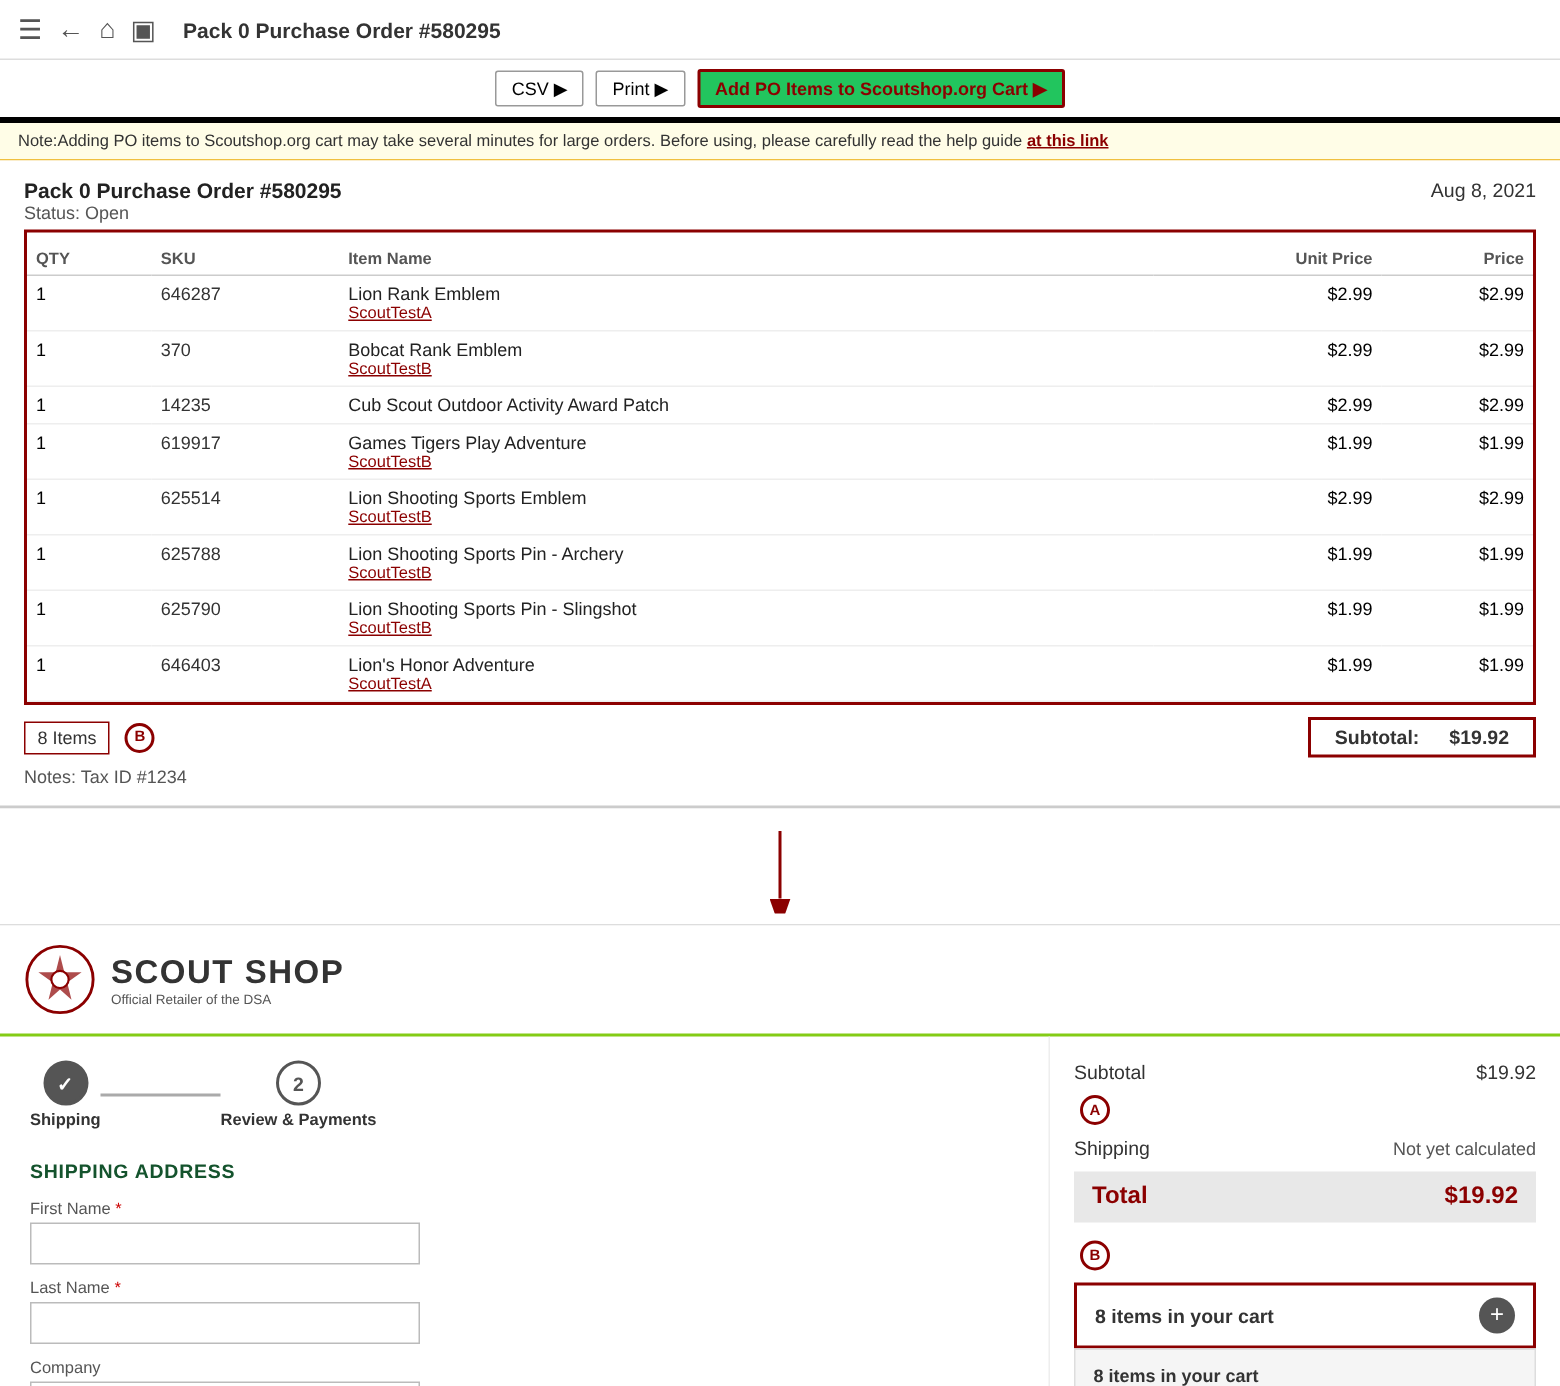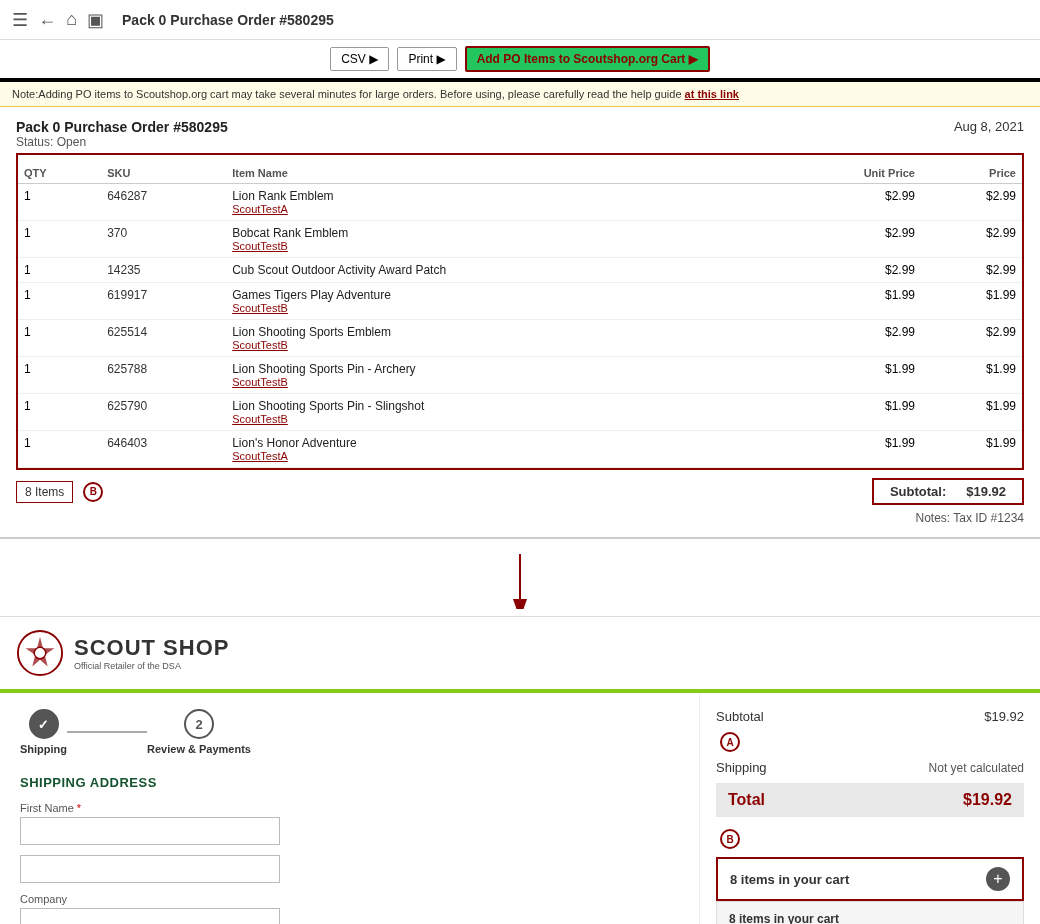--- a/index.html
+++ b/index.html
@@ -64,30 +64,30 @@
 
     
     .po-footer { display: flex; justify-content: space-between; align-items: center; margin-top: 8px; }
     .items-badge {
       border: 1px solid #8b0000; padding: 3px 8px; font-size: 12px;
       color: #333; background: #fff;
     }
     .subtotal-box { border: 2px solid #8b0000; padding: 4px 16px; display: flex; gap: 20px; align-items: center; }
     .subtotal-label { font-size: 13px; font-weight: bold; color: #333; }
     .subtotal-value { font-size: 13px; font-weight: bold; color: #333; }
-    .notes-line { font-size: 12px; color: #555; margin-top: 6px; text-align: right; }
+    .notes-line { font-size: 12px; color: #555; margin-top: 6px; }
 
     
     .scout-shop-section {
       background: #fff; padding: 0; margin-top: 0;
     }
 
     
     .scout-header {
-      display: flex; align-items: center; padding: 12px 16px; border-bottom: 4px solid #84cc16;
+      display: flex; align-items: center; padding: 12px 16px; border-bottom: 2px solid #84cc16;
     }
     .scout-logo-area { display: flex; align-items: center; gap: 10px; }
     .scout-logo-text { font-size: 22px; font-weight: bold; color: #333; letter-spacing: 1px; }
     .scout-logo-subtitle { font-size: 9px; color: #555; }
 
     
     .scout-main { display: flex; gap: 0; }
 
     
     .form-area { flex: 1; padding: 16px 20px; border-right: 1px solid #eee; }
@@ -350,20 +350,21 @@
           </div>
         </div>
 
         <div class="section-title">SHIPPING ADDRESS</div>
 
         <div class="field-group">
           <div class="field-label">First Name <span class="required">*</span></div>
           <input class="field-input" type="text" placeholder="" style="">
         </div>
         <div class="field-group">
+          <div class="field-label">Last Name <span class="required">*</span></div>
           <input class="field-input" type="text" placeholder="" style="">
         </div>
         <div class="field-group">
           <div class="field-label">Company</div>
           <input class="field-input" type="text" placeholder="" style="">
         </div>
 
       </div>
 
       <div class="cart-area">

